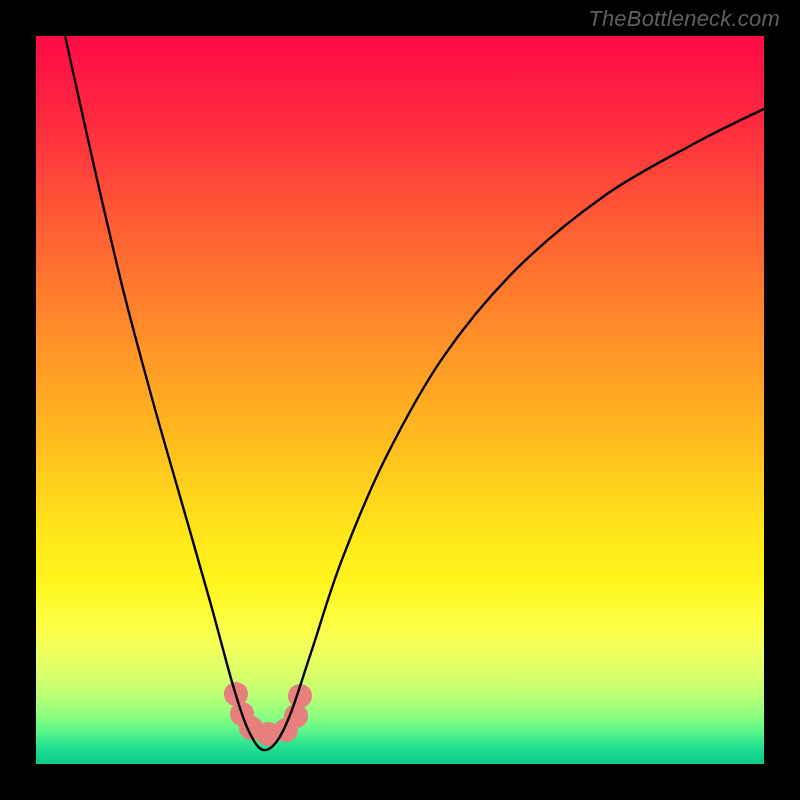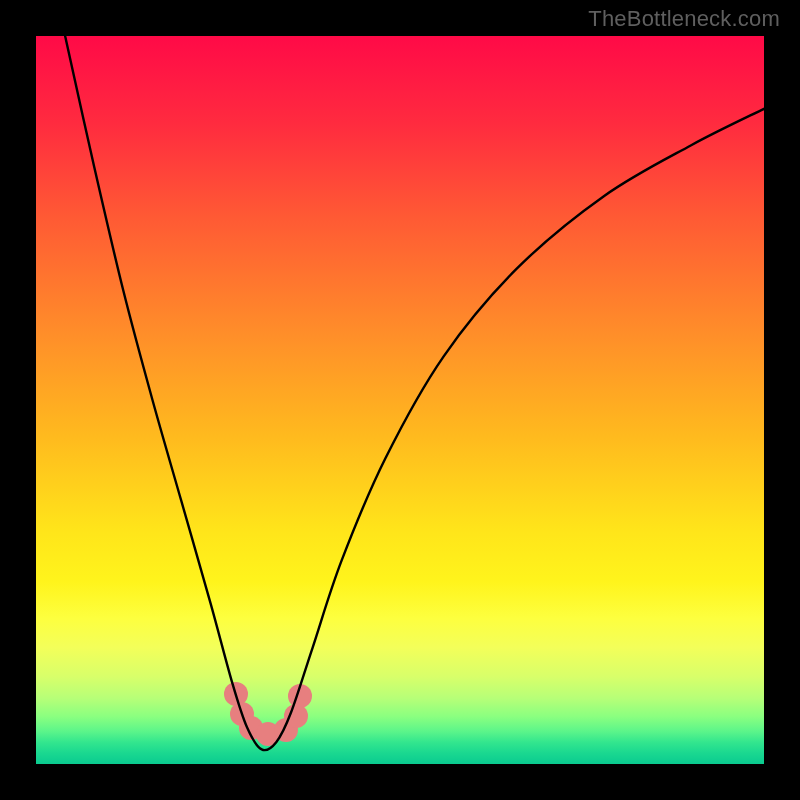--- a/index.html
+++ b/index.html
@@ -11,20 +11,21 @@
     overflow: hidden;
     font-family: Arial, Helvetica, sans-serif;
   }
   .frame {
     position: absolute;
     left: 0;
     top: 0;
     width: 800px;
     height: 800px;
     background: #000;
+    font-style: italic;
   }
   .plot-area {
     position: absolute;
     left: 36px;
     top: 36px;
     width: 728px;
     height: 728px;
     overflow: hidden;
   }
   .gradient {

